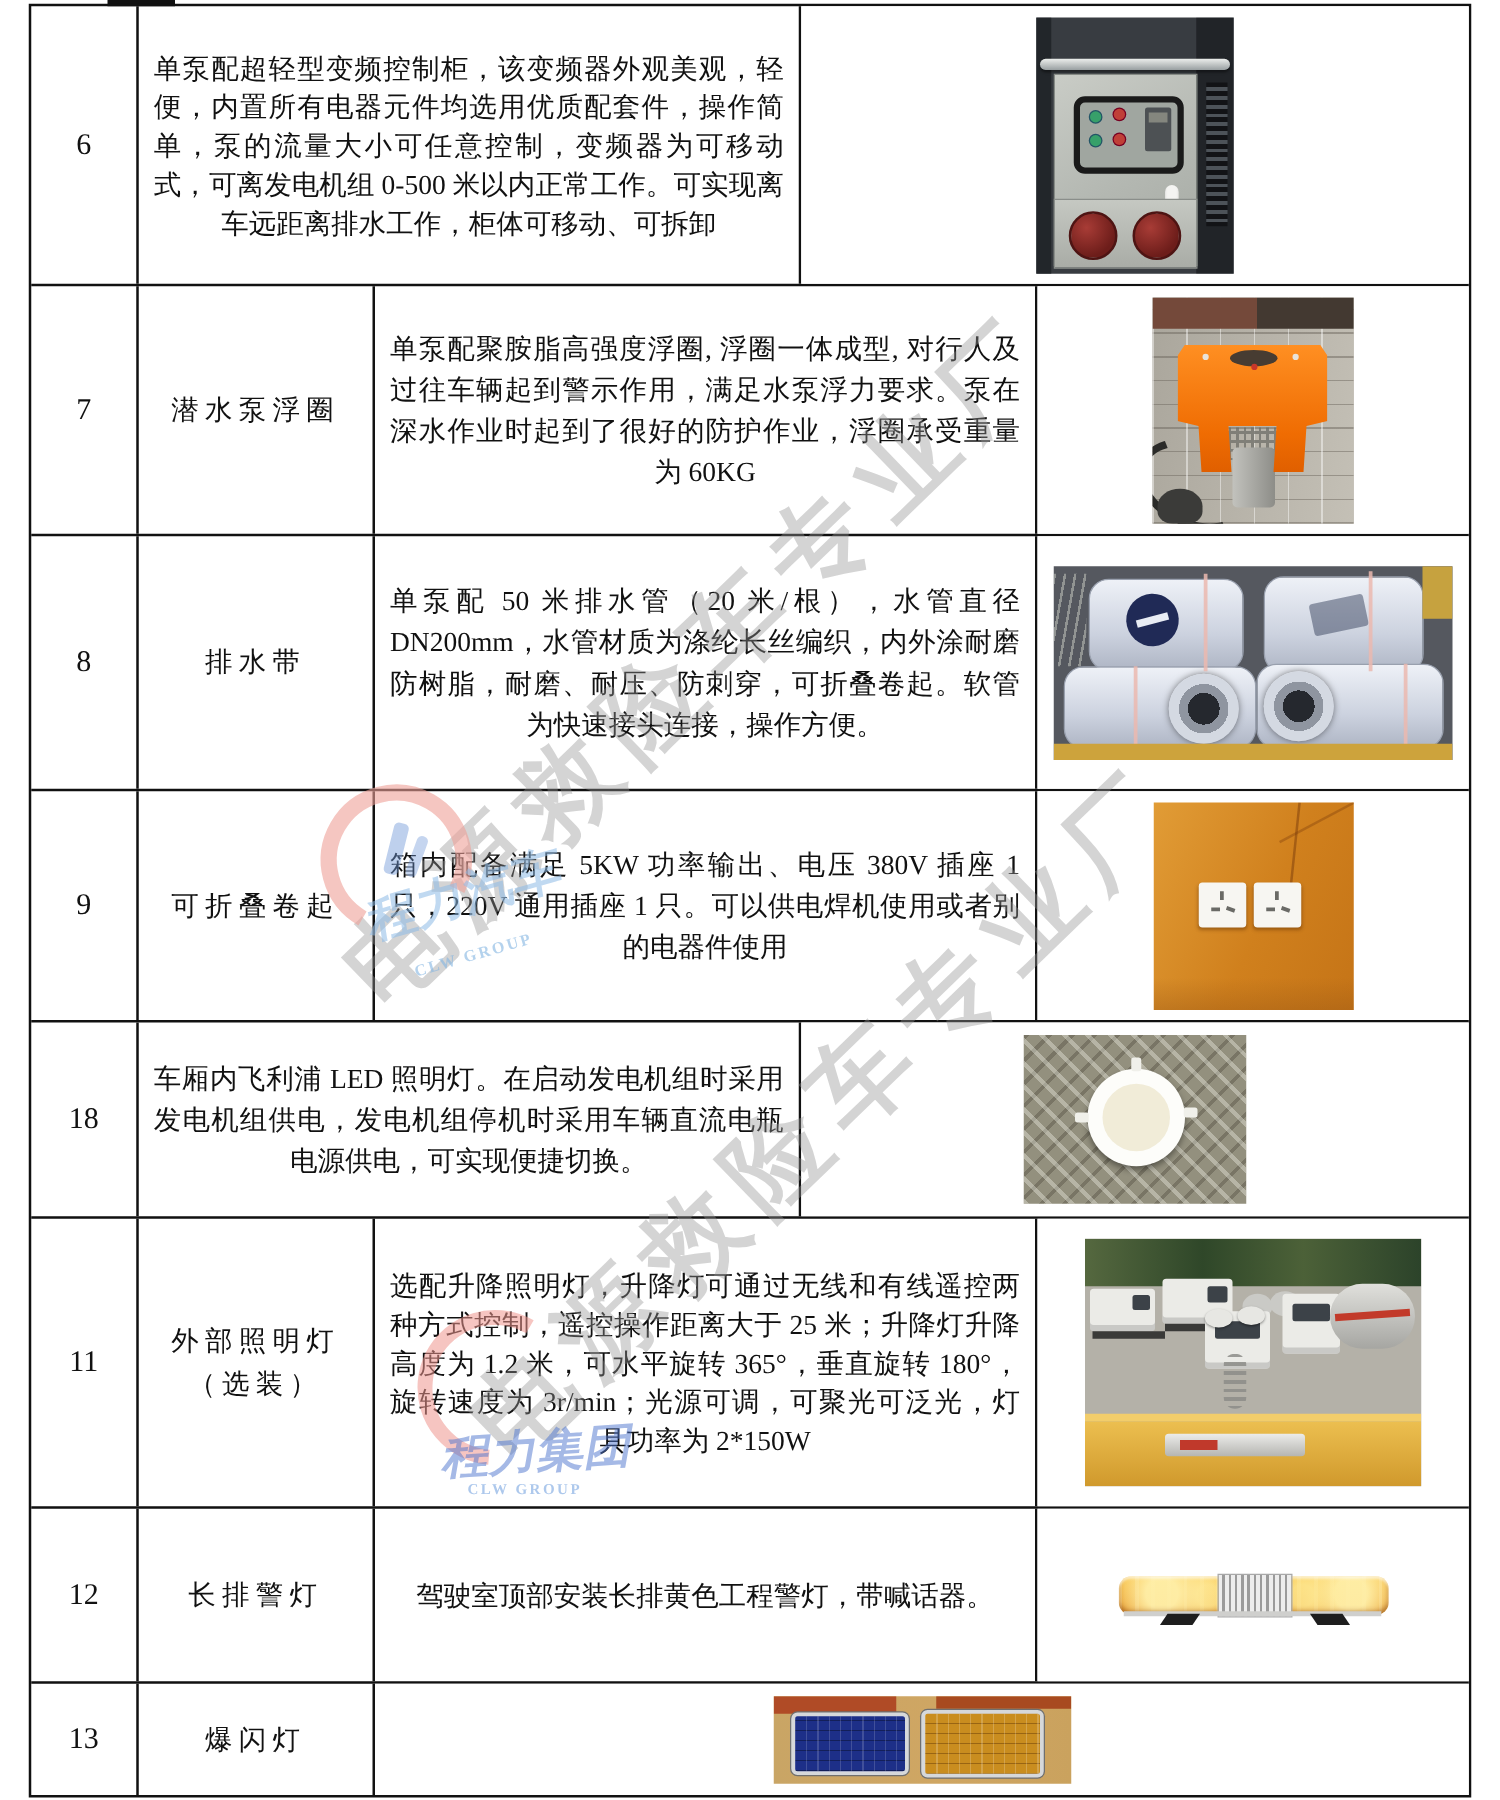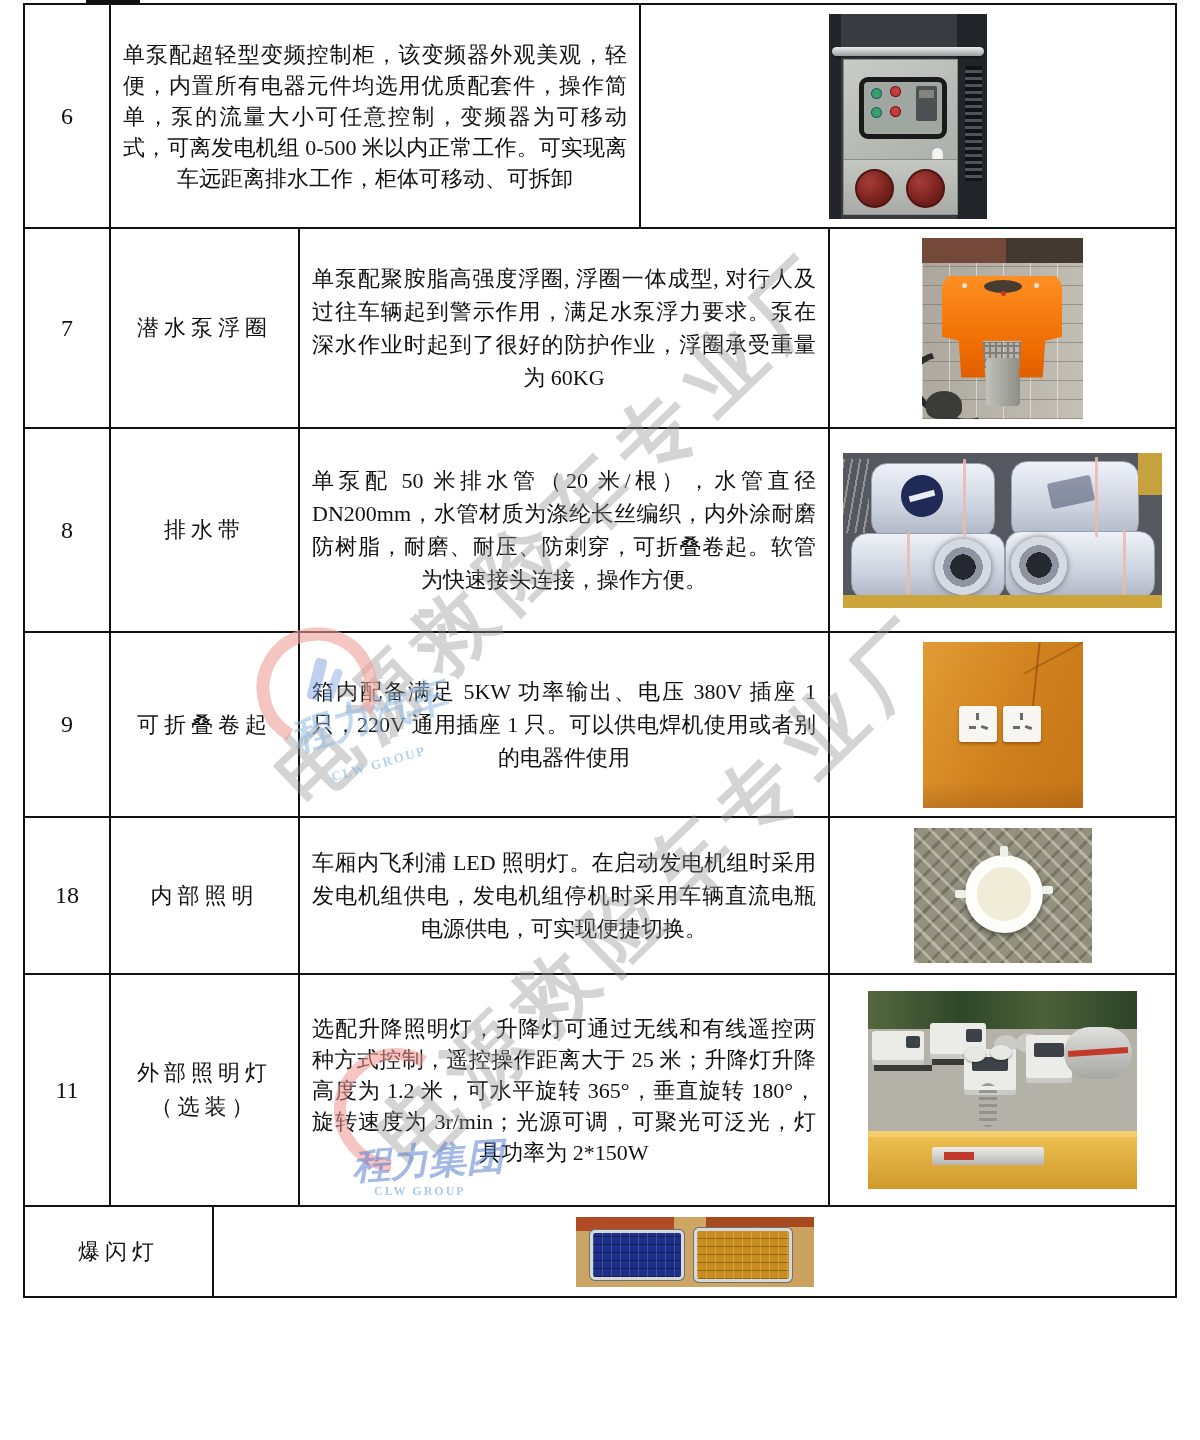--- a/index.html
+++ b/index.html
@@ -289,21 +289,20 @@
             <i class="h1"></i>
               <i class="h2"></i>
               <i class="h3"></i>
           </div>
         </div>
       </div>
     </div>
 
     <div class="trow" style="height:155px">
       <div class="c-no">18</div>
-      <div class="c-name">内部照明</div>
       <div class="c-desc">车厢内飞利浦 LED 照明灯。在启动发电机组时采用发电机组供电，发电机组停机时采用车辆直流电瓶电源供电，可实现便捷切换。</div>
       <div class="c-img">
         <div class="photo ph10">
           <div class="plate"></div>
           <div class="ring"></div>
           <span class="tab tb1"></span>
           <span class="tab tb2"></span>
           <span class="tab tb3"></span>
         </div>
       </div>
@@ -337,22 +336,37 @@
           <div class="ybox"></div>
           <div class="base"></div>
           <div class="mast"></div>
           <div class="coil"></div>
           <span class="head hd1"></span>
           <span class="head hd2"></span>
         </div>
       </div>
     </div>
 
+    <div class="trow" style="height:138px">
+      <div class="c-no">12</div>
+      <div class="c-name">长排警灯</div>
+      <div class="c-desc">驾驶室顶部安装长排黄色工程警灯，带喊话器。</div>
+      <div class="c-img">
+        <div class="photo ph12">
+          <div class="bar"></div>
+          <div class="grille"></div>
+          <div class="rail"></div>
+          <span class="foot f1"></span>
+          <span class="foot f2"></span>
+        </div>
+      </div>
+    </div>
 
     <div class="trow" style="height:89px">
+      <div class="c-no">13</div>
       <div class="c-name">爆闪灯</div>
       <div class="c-img">
         <div class="photo ph13">
           <div class="s1"></div>
           <div class="s2"></div>
           <div class="lens blue"></div>
           <div class="lens amber"></div>
         </div>
       </div>
     </div>

